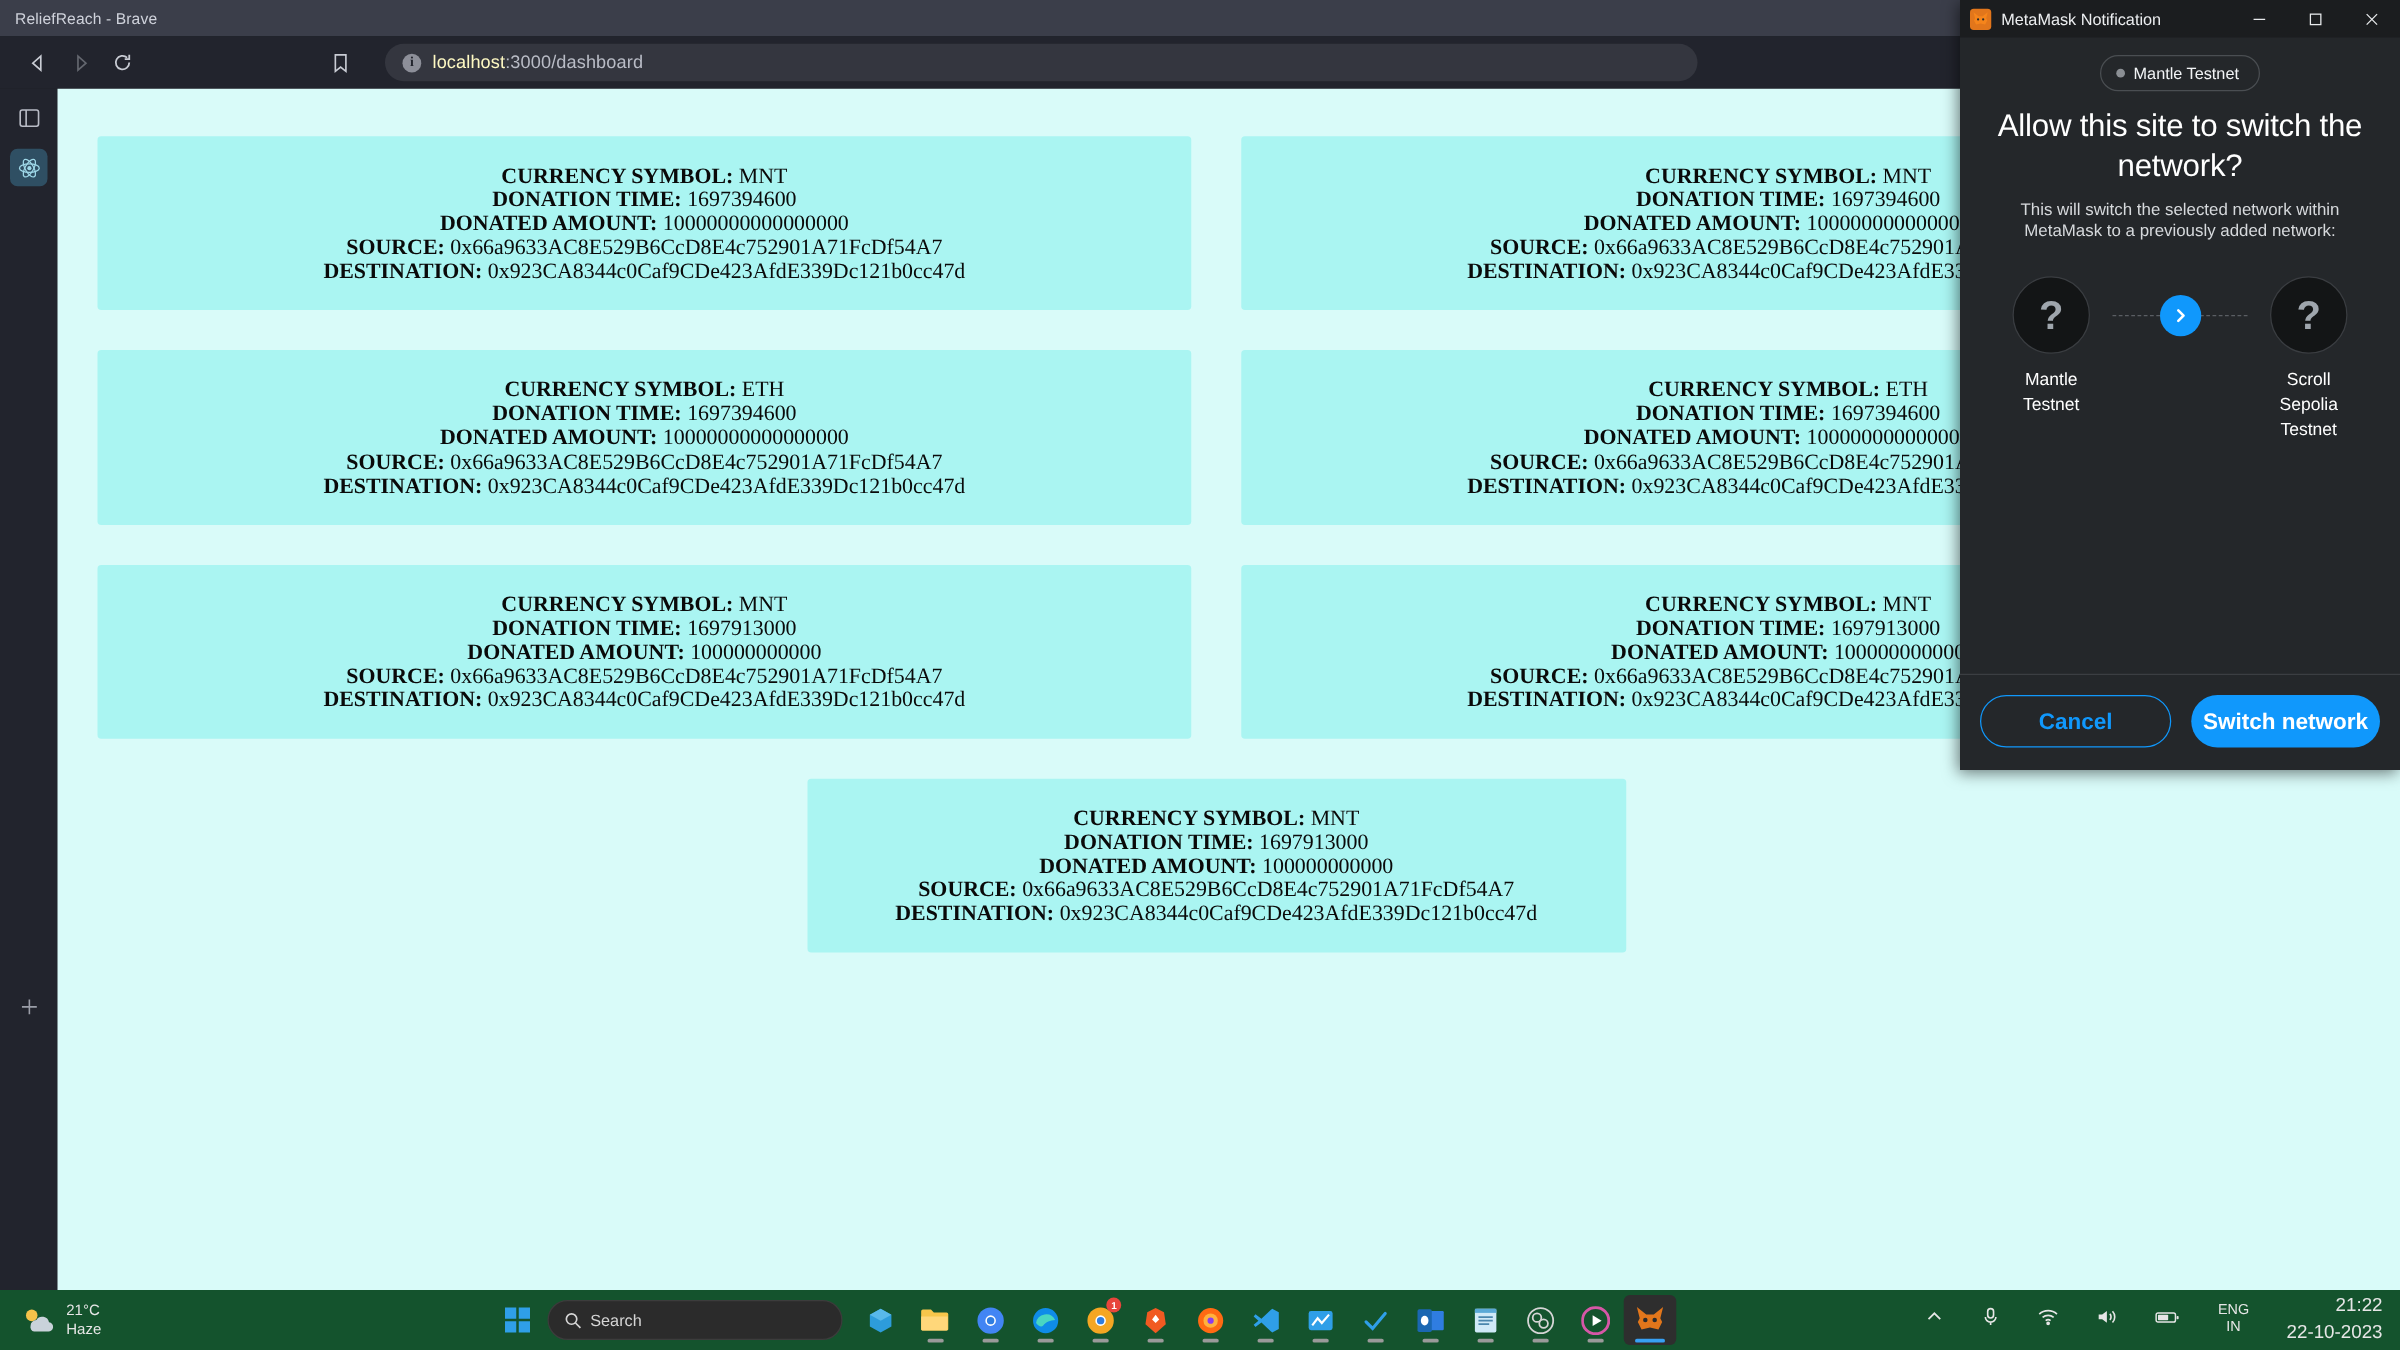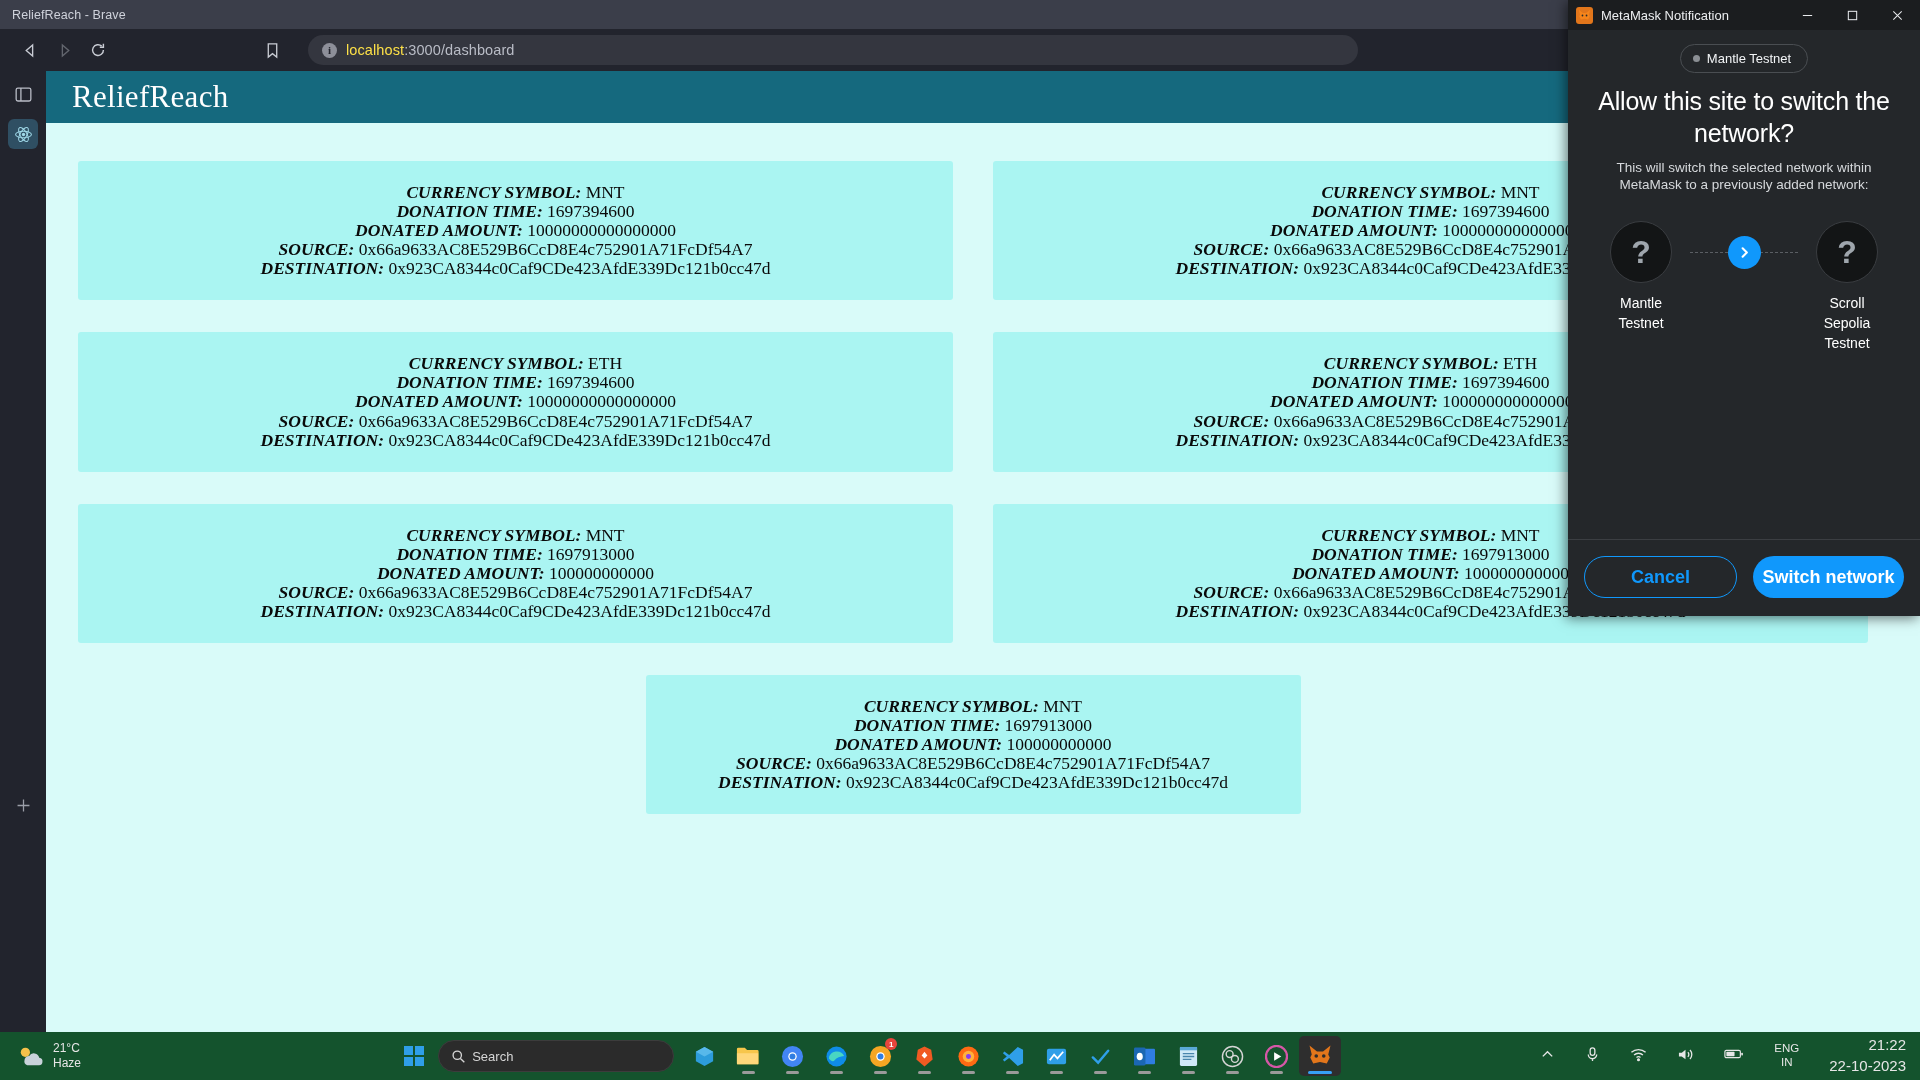--- a/index.html
+++ b/index.html
@@ -39,21 +39,21 @@
     display: flex; align-items: center; padding: 0 14px; gap: 9px;
     max-width: 1050px;
   }
   #site-info-icon {
     width: 15px; height: 15px; border-radius: 50%; background: #8d8f99;
     color: #22242d; font-size: 11px; font-weight: bold;
     display: flex; align-items: center; justify-content: center;
     font-family: "Liberation Serif", serif;
   }
   #url-text { color: #e8eaf0; font-size: 14.5px; letter-spacing: .1px; }
-  #url-text .host { color: #fde047; }
+  #url-text .host { color: #fef9c3; }
   #url-text .path { color: #b9bcc6; }
   #toolbar-right { display: flex; align-items: center; gap: 10px; margin-left: auto; padding-right: 4px;}
   .tb-icon { width: 26px; height: 26px; display: flex; align-items: center; justify-content: center; position: relative;}
   #brave-lion {
     width: 22px; height: 22px; border-radius: 5px; background: #f15a22;
     display: flex; align-items: center; justify-content: center;
   }
   #toolbar-divider { width: 1px; height: 18px; background: #4a4d58; }
   #extension-badge {
     position: absolute; top: -2px; right: -3px;
@@ -97,21 +97,21 @@
   .donation-card {
     background: #aaf5f2; border-radius: 3px;
     padding: 22px 18px 22px 18px;
     text-align: center;
     font-family: "Liberation Serif", serif;
     font-size: 17.5px; color: #0a0a0a;
     line-height: 1.09;
     min-height: 137px;
   }
   .card-line { white-space: nowrap; }
-  .card-line b { font-weight: bold; font-style: italic; }
+  .card-line b { font-weight: bold; }
   .card-line span { font-weight: 400; }
   #last-card-row { display: flex; justify-content: center; margin-top: 32px; }
   #last-card-row .donation-card { width: 655px; }
 
   
   #metamask-window {
     position: absolute; right: 0; top: 0; width: 352px; height: 616px;
     background: #24272a;
     box-shadow: -2px 2px 12px rgba(0,0,0,.55);
     display: flex; flex-direction: column;
@@ -307,23 +307,20 @@
       </svg>
     </div>
     <div class="sb-icon" id="sb-add">
       <svg width="17" height="17" viewBox="0 0 20 20" fill="none" stroke="#9b9ea8" stroke-width="1.5">
         <path d="M10 3v14M3 10h14"></path>
       </svg>
     </div>
   </div>
 
   <div id="page">
-    <div id="app-header">
-      <span id="app-title">ReliefReach</span>
-    </div>
 
     <div id="cards-area">
       <div id="cards-grid">
           <div class="donation-card">
             <div class="card-line"><b>CURRENCY SYMBOL:</b> <span>MNT</span></div>
             <div class="card-line"><b>DONATION TIME:</b> <span>1697394600</span></div>
             <div class="card-line"><b>DONATED AMOUNT:</b> <span>10000000000000000</span></div>
             <div class="card-line"><b>SOURCE:</b> <span>0x66a9633AC8E529B6CcD8E4c752901A71FcDf54A7</span></div>
             <div class="card-line"><b>DESTINATION:</b> <span>0x923CA8344c0Caf9CDe423AfdE339Dc121b0cc47d</span></div>
           </div>

